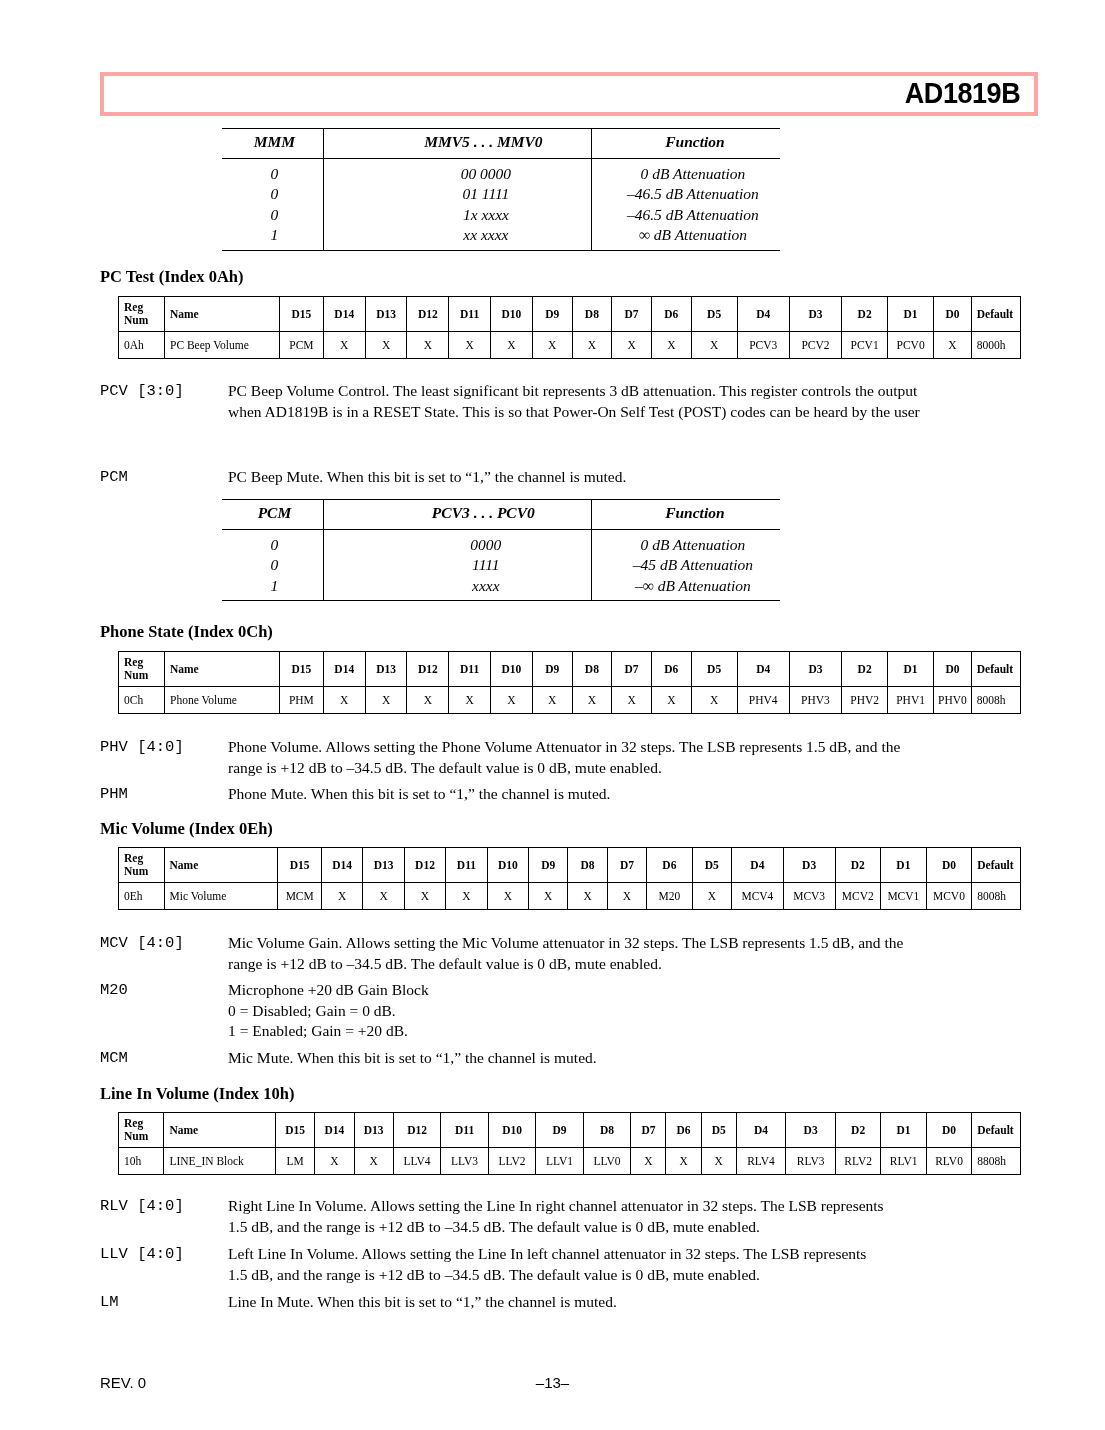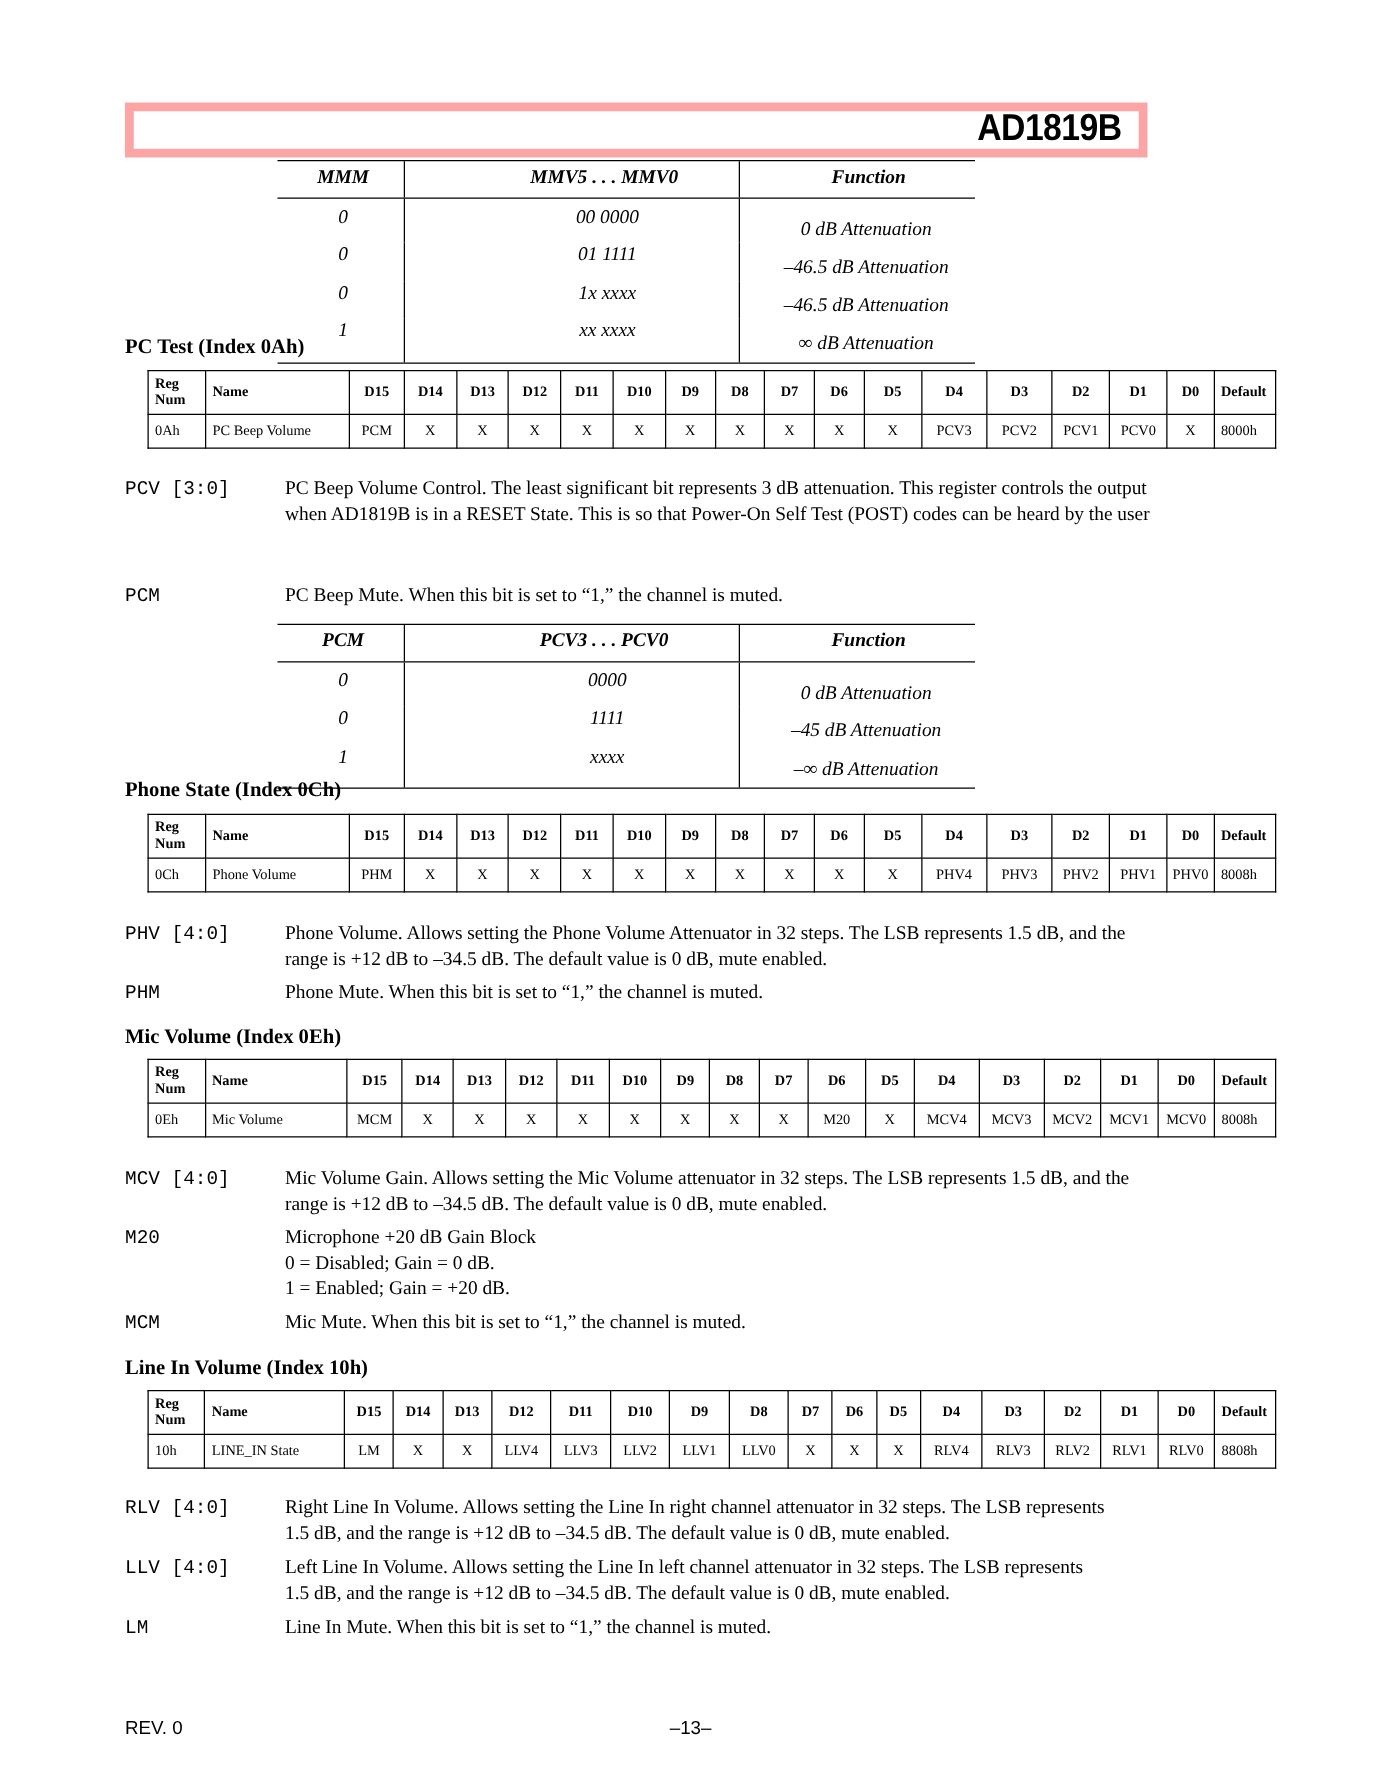--- a/index.html
+++ b/index.html
@@ -20,24 +20,24 @@
     position: absolute;
     left: 0; top: 0;
     width: 1105px;
     height: 1430px;
   }
 
   
   .header-box {
     position: absolute;
     left: 100px;
-    top: 82px;
-    width: 818px;
+    top: 72px;
+    width: 938px;
     height: 44px;
-    border: 7px solid #fca5a5;
+    border: 4px solid #fca5a5;
     box-sizing: border-box;
   }
   .header-title {
     position: absolute;
     right: 14px;
     top: 50%;
     transform: translateY(-52%);
     font-family: "Liberation Sans", "DejaVu Sans", sans-serif;
     font-weight: bold;
     font-size: 30px;
@@ -79,21 +79,21 @@
     line-height: 20.5px;
     padding: 0;
   }
   .fn-table tr.first-body td { padding-top: 5px; }
   .fn-table tr.last-body td { padding-bottom: 4px; border-bottom: 1.6px solid #000; }
   .fn-c1 { width: 98px; padding-left: 4px !important; }
   .fn-c2 { width: 270px; border-left: 1.2px solid #000; }
   .fn-c3 { width: 190px; border-left: 1.2px solid #000; }
   .fn-c2 span.ind { padding-left: 57px; display: inline-block; }
   .fn-c2 span.indh { padding-left: 52px; display: inline-block; }
-  .fn-c3 span.ind { padding-left: 14px; display: inline-block; margin-top: 10px; }
+  .fn-c3 span.ind { padding-left: 14px; display: inline-block; }
   .fn-c3 span.indh { padding-left: 18px; display: inline-block; }
 
   
   .sec-head {
     position: absolute;
     left: 100px;
     font-weight: bold;
     font-size: 16.5px;
     white-space: nowrap;
   }
@@ -546,21 +546,21 @@
       <td>D5</td>
       <td>D4</td>
       <td>D3</td>
       <td>D2</td>
       <td>D1</td>
       <td>D0</td>
       <td class="lft">Default</td>
     </tr>
     <tr class="val">
       <td class="lft">10h</td>
-      <td class="lft">LINE_IN State</td>
+      <td class="lft">LINE_IN Block</td>
       <td>LM</td>
       <td>X</td>
       <td>X</td>
       <td>LLV4</td>
       <td>LLV3</td>
       <td>LLV2</td>
       <td>LLV1</td>
       <td>LLV0</td>
       <td>X</td>
       <td>X</td>

